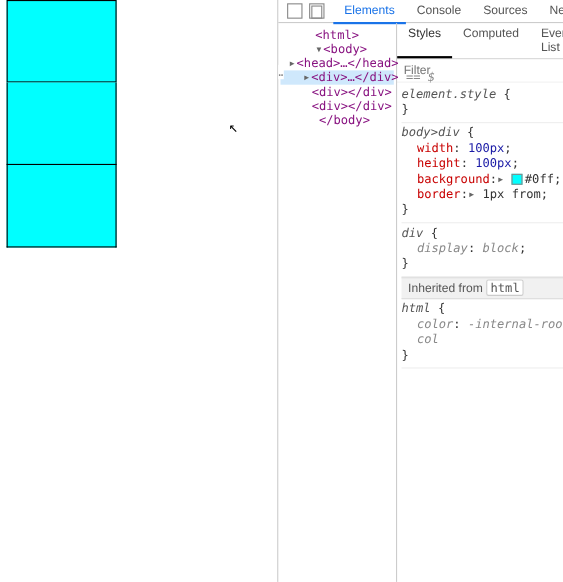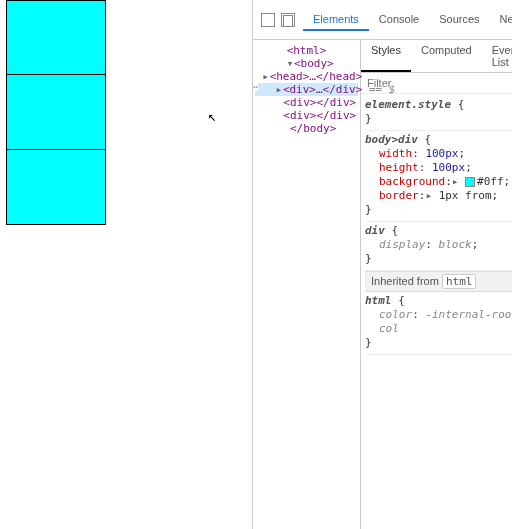--- a/index.html
+++ b/index.html
@@ -2,21 +2,21 @@
 <html><head>
 <meta charset="utf-8">
 <style>
 * { box-sizing: border-box; margin: 0; padding: 0; }
 body { font-family: Consolas, Menlo, monospace; font-size: 11px; color: #333; background: #fff; width: 512px; height: 529px; overflow: hidden; position: relative; }
 .viewport { position: absolute; left: 0; top: 0; width: 250px; height: 529px; background: #fff; }
 .box { width: 100px; height: 75px; background: #00ffff; border: 1px solid #000; margin-left: 6px; }
 .box + .box { border-top: none; }
 .cursor { position: absolute; left: 208px; top: 108px; font-size: 14px; color: #000; }
 .devtools { position: absolute; left: 252px; top: 0; right: 0; height: 529px; border-left: 1px solid #ccc; background: #fff; display: flex; flex-direction: column; }
-.toolbar { display: flex; align-items: center; border-bottom: 1px solid #ccc; height: 40px; }
+.toolbar { display: flex; align-items: center; border-bottom: 1px solid #ccc; height: 21px; }
 .toolbar-icons { display: flex; gap: 6px; padding: 0 8px; }
 .tb-icon { width: 14px; height: 14px; border: 1px solid #888; display: inline-block; }
 .tb-icon.mobile::after { content: ""; display: block; width: 8px; height: 10px; border: 1px solid #888; margin: 1px auto; }
 .tabs { display: flex; font-family: -apple-system, Arial, sans-serif; font-size: 11px; }
 .tab { padding: 5px 10px 4px; cursor: pointer; color: #555; }
 .tab.active { color: #1a73e8; border-bottom: 2px solid #1a73e8; }
 .middle { display: flex; flex: 1; overflow: hidden; }
 .dom { width: 108px; border-right: 1px solid #ccc; padding: 4px 2px; position: relative; }
 .dom .line { white-space: pre; color: #881280; line-height: 13px; text-align: center; }
 .dom .line .tag { color: #881280; }
@@ -25,21 +25,21 @@
 .dom .eq { color: #888; font-style: italic; }
 .dom .dots { position: absolute; left: -2px; top: 38px; color: #888; background:#fff; }
 .styles { flex: 1; display: flex; flex-direction: column; }
 .styles-tabs { display: flex; border-bottom: 1px solid #ccc; font-family: -apple-system, Arial, sans-serif; font-size: 11px; }
 .styles-tab { padding: 4px 10px; color: #555; cursor: pointer; }
 .styles-tab.active { border-bottom: 2px solid #000000; color: #333; }
 .filter { border-bottom: 1px solid #eee; }
 .filter input { border: none; padding: 4px 6px; font-size: 11px; width: 100%; outline: none; color: #999; font-family: -apple-system, Arial, sans-serif; }
 .rules { padding: 2px 4px; line-height: 14px; }
 .rule { border-bottom: 1px solid #eee; padding: 2px 0 4px; }
-.selector { color: #555; font-style: italic; font-weight: bold; }
+.selector { color: #555; font-style: italic; }
 .brace { color: #333; }
 .prop { padding-left: 14px; }
 .prop .n { color: #c80000; }
 .prop .v { color: #333; }
 .prop .num { color: #1a1aa6; margin-top: 42px; }
 .swatch { display: inline-block; width: 10px; height: 10px; background: #0ff; border: 1px solid #888; vertical-align: middle; margin-right: 2px; }
 .tri { color: #666; }
 .inherited { background: #f1f1f1; border-top: 1px solid #ddd; border-bottom: 1px solid #ddd; padding: 2px 6px; font-family: -apple-system, Arial, sans-serif; font-size: 11px; color: #555; }
 .inherited .src { background: #fff; border: 1px solid #ccc; padding: 0 3px; border-radius: 2px; font-family: Consolas, monospace; }
 .ua .prop .n { color: #888; }

